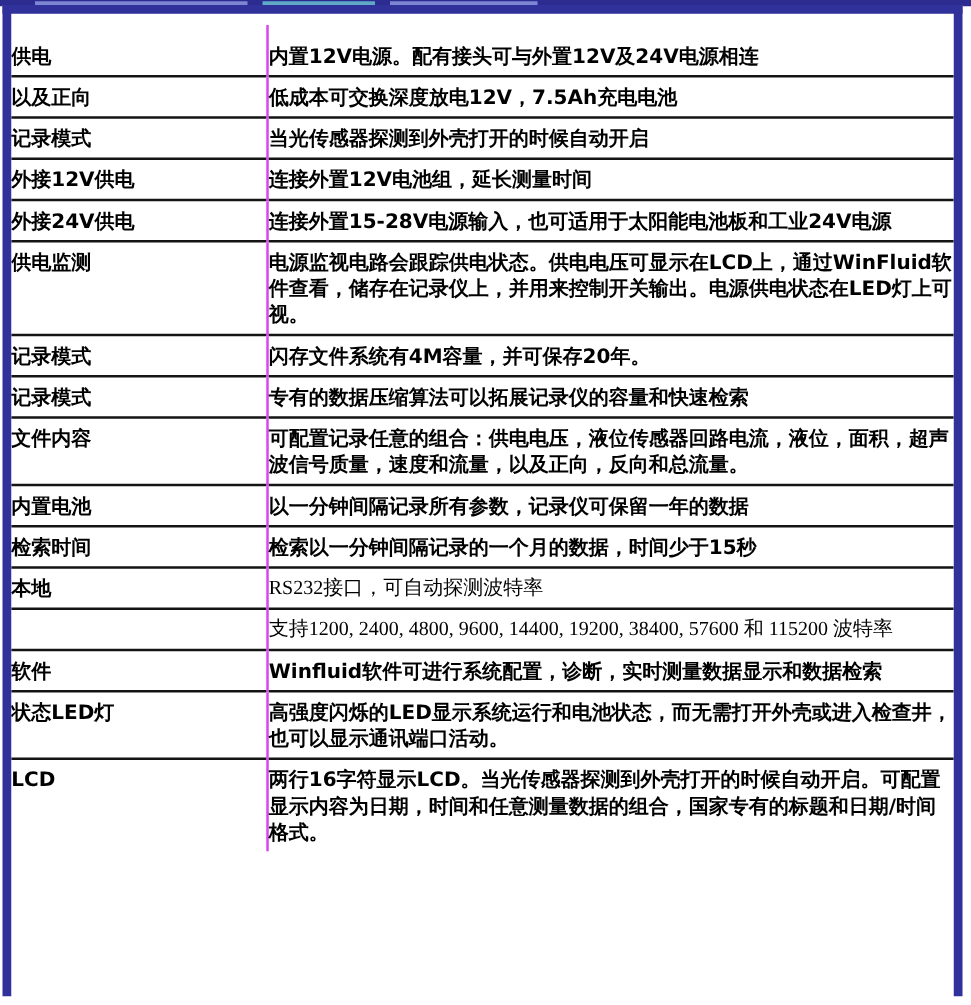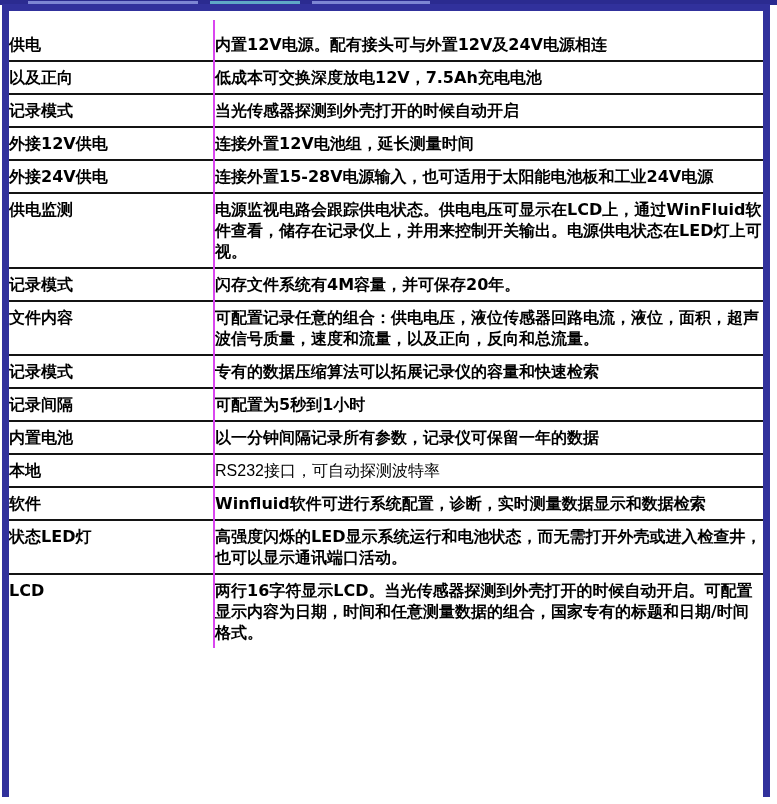--- a/index.html
+++ b/index.html
@@ -63,21 +63,21 @@
     width: 205px;
     padding-left: 28px;
     box-sizing: border-box;
   }
   td.desc-cell {
     border-left: 2px solid #d946ef;
     padding-left: 7px;
     padding-right: 14px;
   }
   td.desc-cell.alt {
-    font-family: Liberation Sans, sans-serif;
+    font-family: Liberation Serif, serif;
     font-weight: normal;
   }
   table.spec-table tr + tr td {
     border-top: 2px solid #141414;
   }
   table.spec-table tr:first-child td {
     padding-top: 14px;
   }
 </style>
 </head>
@@ -117,38 +117,42 @@
             </tr>
             <tr>
               <td class="label-cell">供电监测</td>
               <td class="desc-cell">电源监视电路会跟踪供电状态。供电电压可显示在LCD上，通过WinFluid软件查看，储存在记录仪上，并用来控制开关输出。电源供电状态在LED灯上可视。</td>
             </tr>
             <tr>
               <td class="label-cell">记录模式</td>
               <td class="desc-cell">闪存文件系统有4M容量，并可保存20年。</td>
             </tr>
             <tr>
-              <td class="label-cell">文件内容</td>
-              <td class="desc-cell">可配置记录任意的组合：供电电压，液位传感器回路电流，液位，面积，超声波信号质量，速度和流量，以及正向，反向和总流量。</td>
-            </tr>
-            <tr>
               <td class="label-cell">记录模式</td>
               <td class="desc-cell">专有的数据压缩算法可以拓展记录仪的容量和快速检索</td>
             </tr>
             <tr>
-              <td class="label-cell">记录间隔</td>
-              <td class="desc-cell">可配置为5秒到1小时</td>
+              <td class="label-cell">文件内容</td>
+              <td class="desc-cell">可配置记录任意的组合：供电电压，液位传感器回路电流，液位，面积，超声波信号质量，速度和流量，以及正向，反向和总流量。</td>
             </tr>
             <tr>
               <td class="label-cell">内置电池</td>
               <td class="desc-cell">以一分钟间隔记录所有参数，记录仪可保留一年的数据</td>
             </tr>
             <tr>
+              <td class="label-cell">检索时间</td>
+              <td class="desc-cell">检索以一分钟间隔记录的一个月的数据，时间少于15秒</td>
+            </tr>
+            <tr>
               <td class="label-cell">本地</td>
               <td class="desc-cell alt">RS232接口，可自动探测波特率</td>
+            </tr>
+            <tr>
+              <td class="label-cell"></td>
+              <td class="desc-cell alt">支持1200, 2400, 4800, 9600, 14400, 19200, 38400, 57600 和 115200 波特率</td>
             </tr>
             <tr>
               <td class="label-cell">软件</td>
               <td class="desc-cell">Winfluid软件可进行系统配置，诊断，实时测量数据显示和数据检索</td>
             </tr>
             <tr>
               <td class="label-cell">状态LED灯</td>
               <td class="desc-cell">高强度闪烁的LED显示系统运行和电池状态，而无需打开外壳或进入检查井，也可以显示通讯端口活动。</td>
             </tr>
             <tr>

